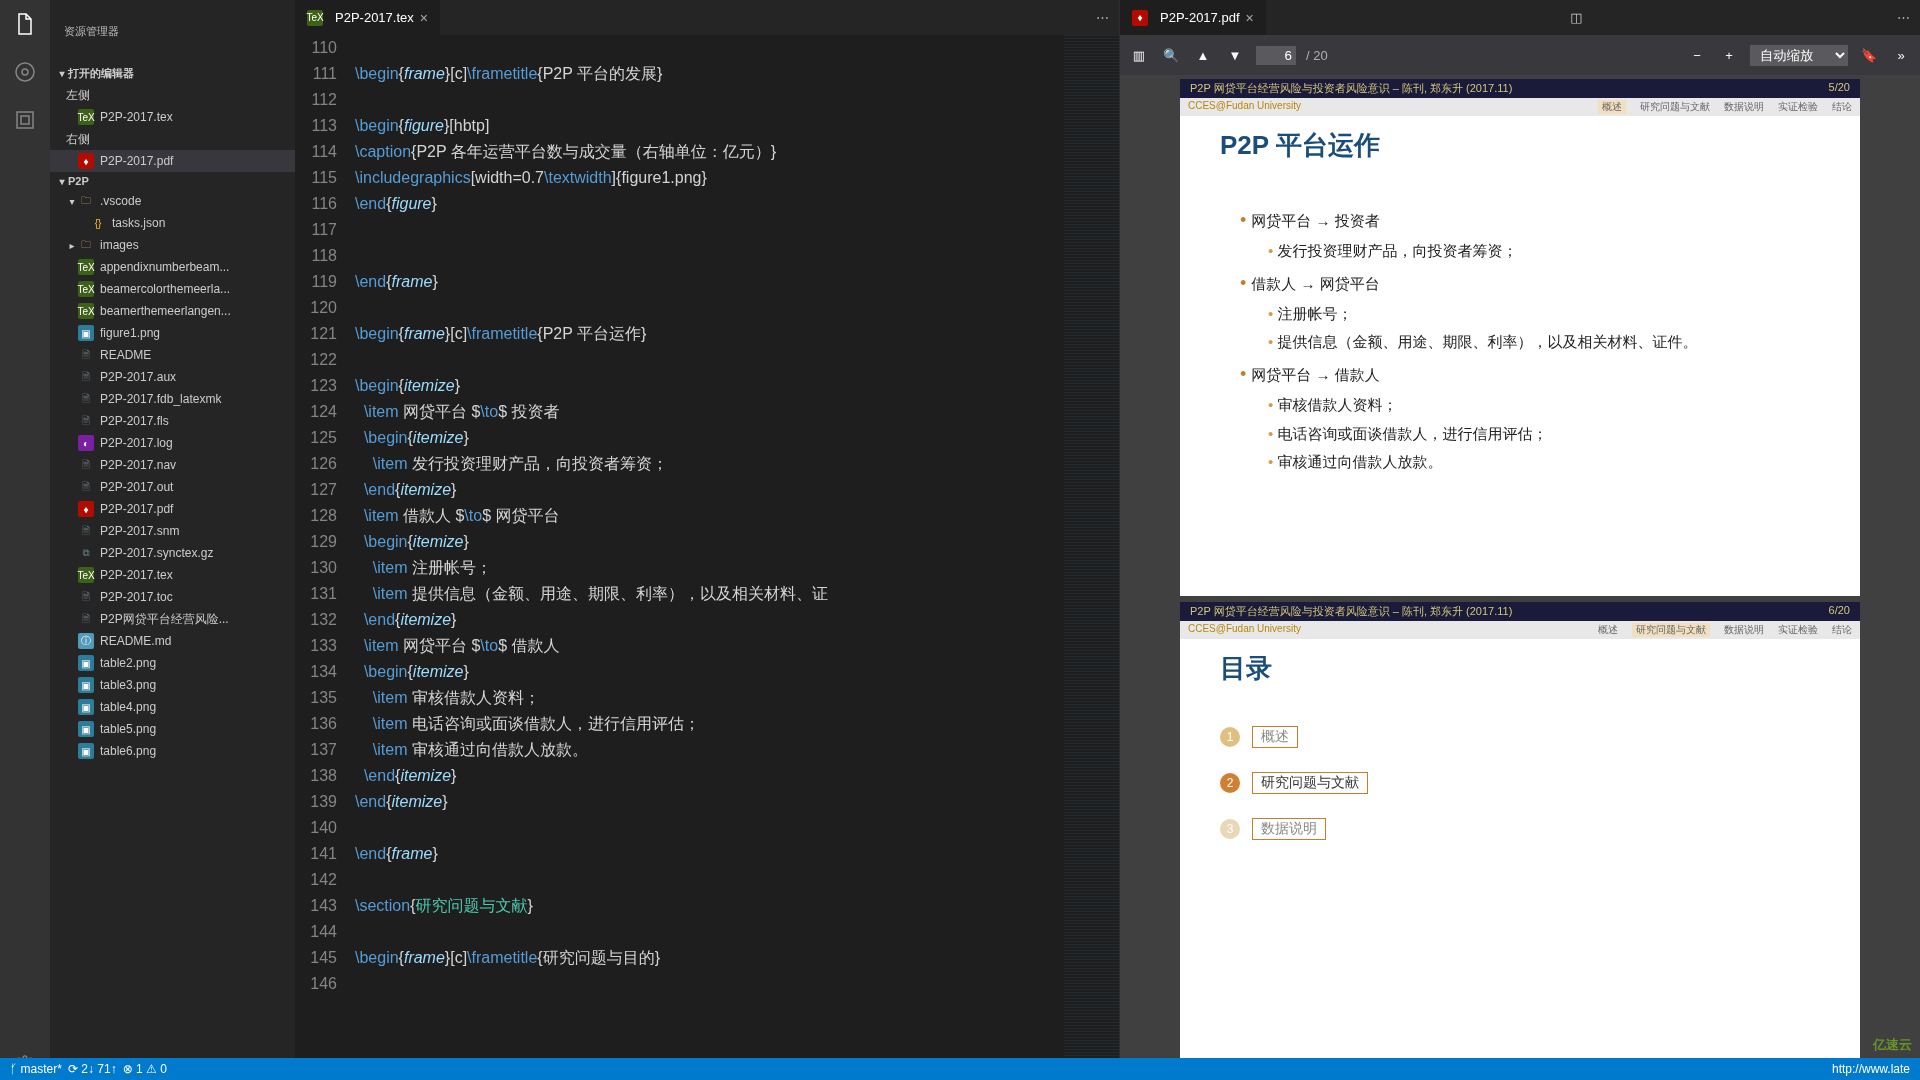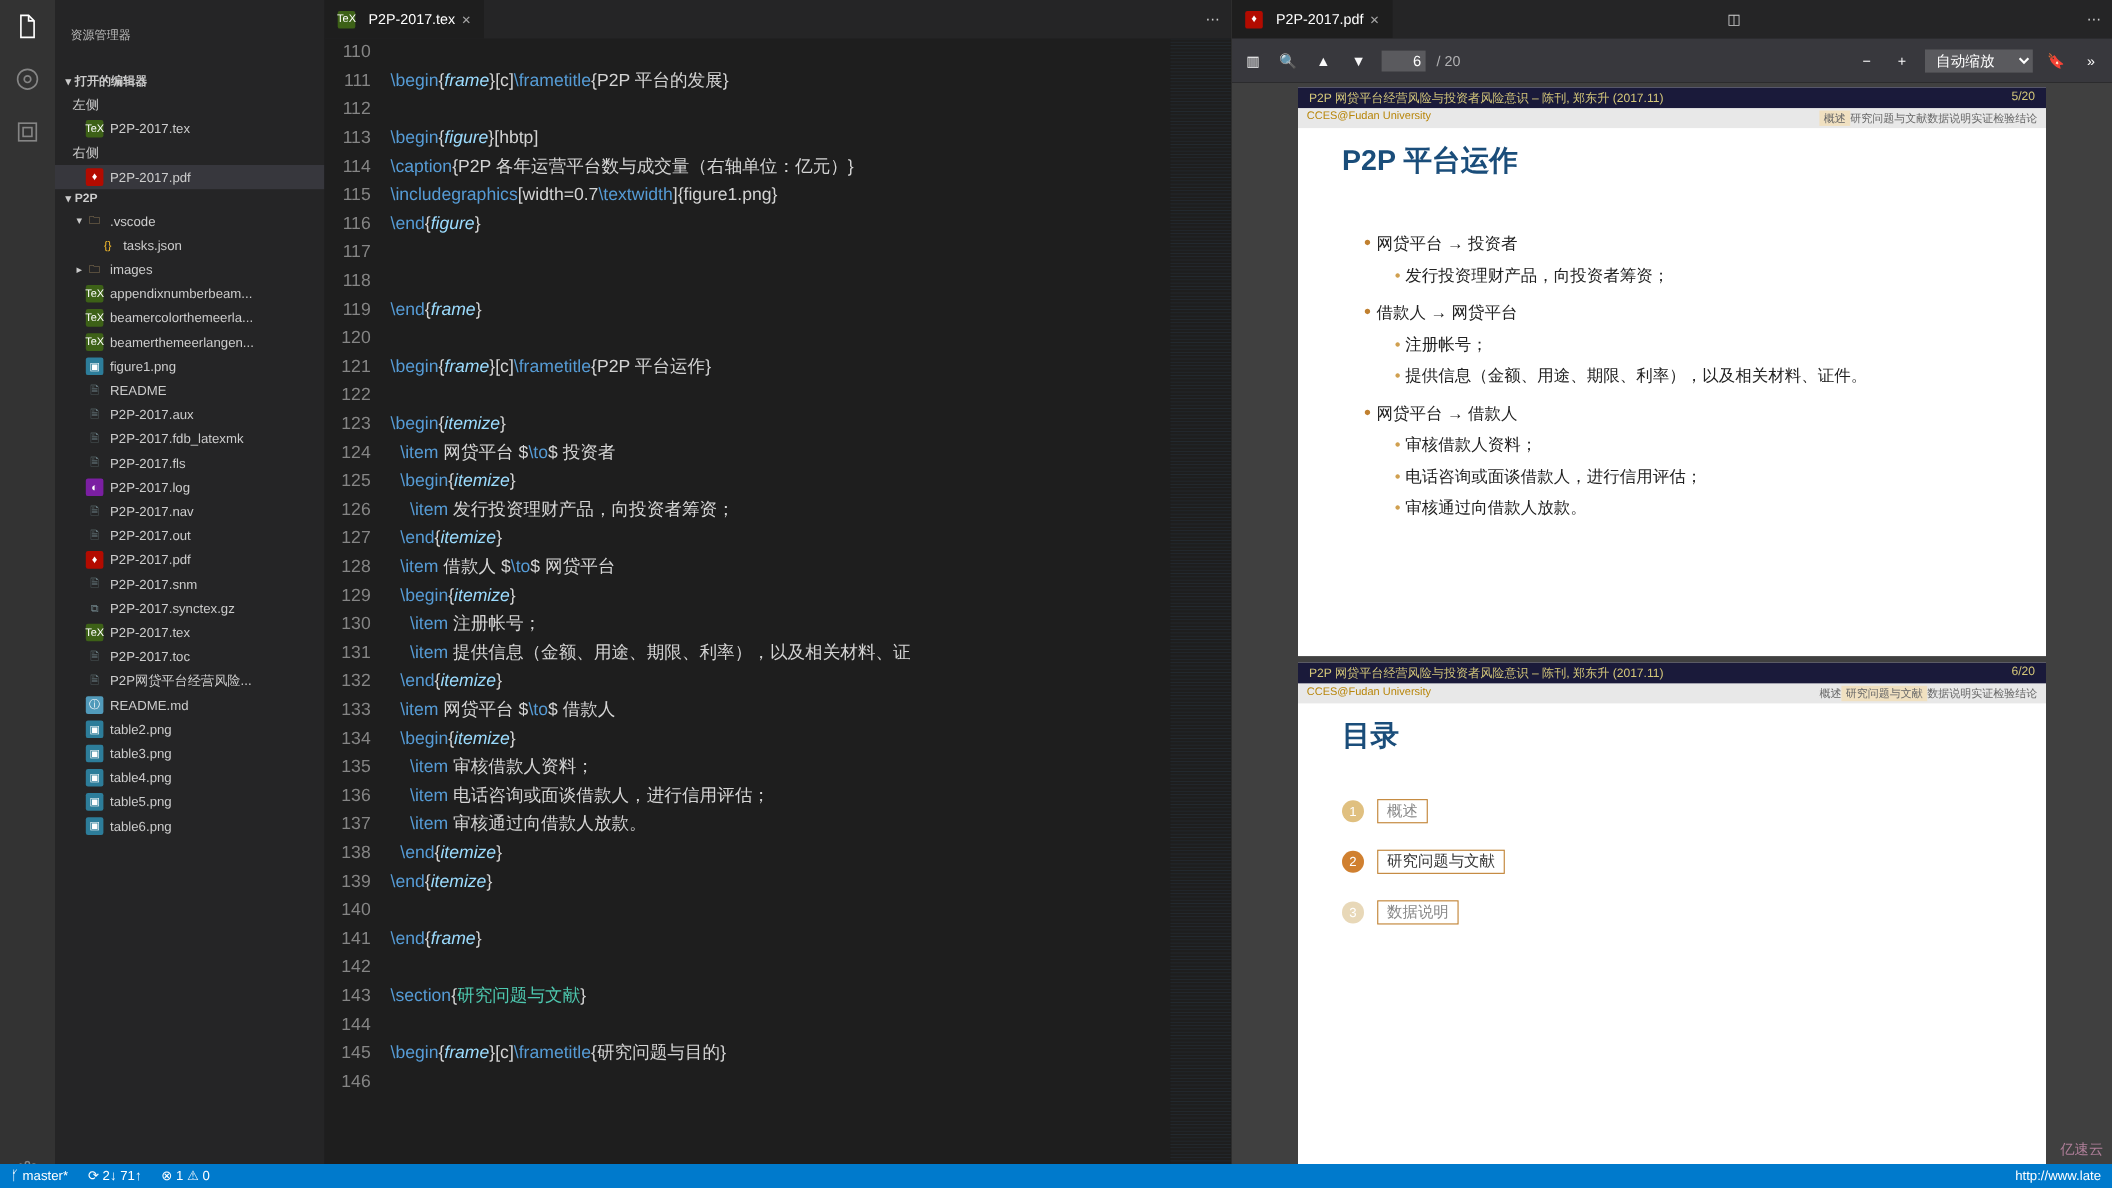--- a/index.html
+++ b/index.html
@@ -60,44 +60,44 @@
 .pdf-btn { width: 22px; height: 22px; display:flex; align-items:center; justify-content:center; cursor:pointer; }
 .pdf-page-input { width: 40px; background: #5a5a5e; border: none; color: #fff; text-align: right; padding: 2px 4px; }
 .pdf-total { color: #b1b1b3; }
 .pdf-zoom-sel { background: #5a5a5e; color:#fff; border:none; padding:2px 18px 2px 6px; }
 .pdf-toolbar .flex-sp { flex: 1; }
 .pdf-content { flex: 1; background: #404040; overflow: auto; padding: 4px; display:flex; flex-direction:column; gap:6px; }
 
 .pdf-page { background: #ffffff; margin: 0 auto; width: 680px; color: #333; position: relative; }
 .pg-head { background: #1a1a3a; color: #d4c77a; font-size: 11px; padding: 2px 10px; display:flex; }
 .pg-head .r { margin-left:auto; }
-.pg-nav { background: #e8e8e8; font-size: 10px; display:flex; padding: 2px 8px; color:#666; }
+.pg-nav { background: #e8e8e8; font-size: 10px; display:flex; padding: 2px 8px; gap: 14px; color:#666; }
 .pg-nav .uni { color: #b8860b; }
 .pg-nav .sp { flex:1; }
 .pg-nav span.hl { background:#f0e0c0; padding:0 4px; }
 .pg-body { padding: 12px 40px 40px 40px; min-height: 480px; }
 .pg-title { color: #1a4d7a; font-size: 26px; font-weight: bold; margin-bottom: 40px; }
 .pg-list { font-size: 15px; line-height: 1.9; color:#222; }
 .pg-list ul { list-style: none; padding-left: 20px; }
 .b1::before { content:"• "; color:#c08030; font-size:18px; }
 .b2 { padding-left: 28px; }
 .b2::before { content:"• "; color:#d0a050; }
 
 .toc-item { display:flex; align-items:center; gap:12px; margin: 24px 0; }
 .toc-num { width:20px; height:20px; border-radius:50%; display:flex; align-items:center; justify-content:center; color:#fff; font-size:12px; }
 .toc-num.n1 { background:#e0c080; }
 .toc-num.n2 { background:#d08030; }
 .toc-num.n3 { background:#e8d8b8; }
 .toc-box { border:1px solid #c08030; padding:1px 8px; color:#888; font-size:14px; }
 .toc-box.act { color:#333; }
 
 
-.status-bar { position: fixed; bottom: 0; left: 0; right: 0; height: 22px; background: #007acc; color: #ffffff; display: flex; align-items: center; font-size: 12px; padding: 0 10px; gap: 18px; }
+.status-bar { position: fixed; bottom: 0; left: 0; right: 0; height: 22px; background: #007acc; color: #ffffff; display: flex; align-items: center; font-size: 12px; padding: 0 10px; gap: 6px; }
 .status-bar .right-group { margin-left: auto; display:flex; gap:14px; align-items:center; }
-.watermark { position: fixed; right: 8px; bottom: 26px; color: #f9a8d4; font-size: 13px; opacity: 0.6; }
+.watermark { position: fixed; right: 8px; bottom: 26px; color: #84cc16; font-size: 13px; opacity: 0.6; font-weight: bold; }
 </style>
 </head>
 <body>
 
 <div class="activity-bar">
   <div class="activity-icon active">
       <svg width="24" height="24" viewBox="0 0 24 24" fill="none" stroke="currentColor" stroke-width="1.5">
         <path d="M13 2H6v20h12V7l-5-5z"></path>
         <path d="M13 2v5h5"></path>
       </svg>

